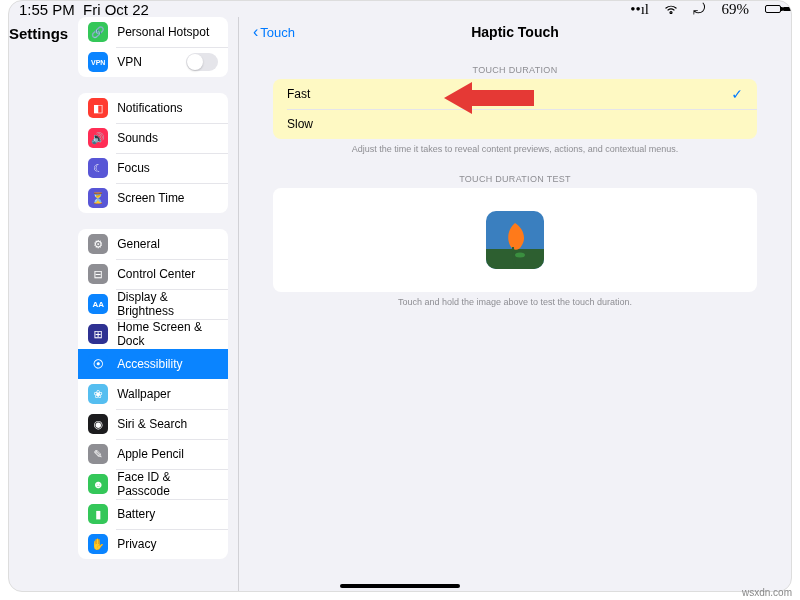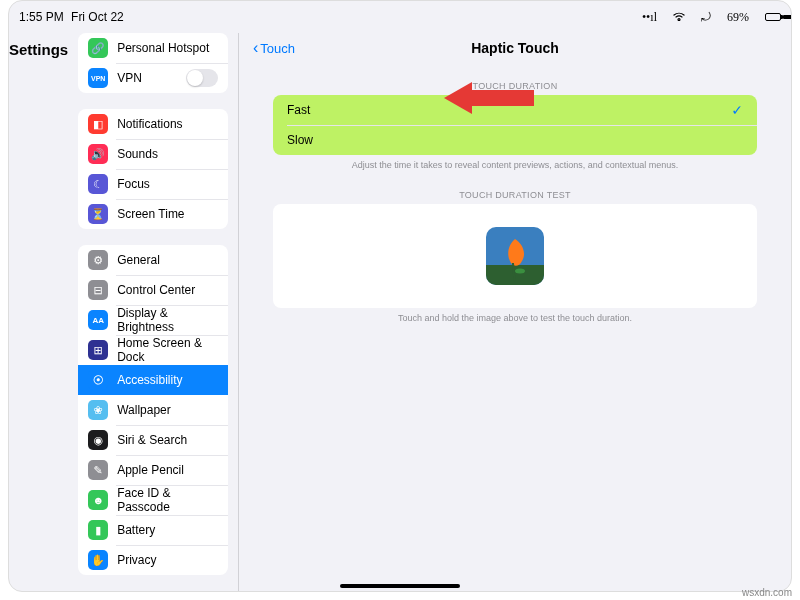--- a/index.html
+++ b/index.html
@@ -1,20 +1,20 @@
 <!DOCTYPE html>
 <html><head>
 <meta charset="utf-8">
 <style>
   * { box-sizing: border-box; margin: 0; padding: 0; }
   body { font-family: -apple-system, "Helvetica Neue", Arial, sans-serif; background: #fff; width: 800px; height: 600px; overflow: hidden; position: relative; }
   
   .device-frame { position: absolute; left: 8px; top: 0; right: 8px; bottom: 8px; background: #f2f2f7; border-radius: 14px; overflow: hidden; display: flex; flex-direction: column; border: 1px solid #ddd;}
   
-  .status-bar { height: 16px; display: flex; justify-content: space-between; align-items: center; padding: 16px 10px; font-size: 12px; color: #000; font-weight: 500; gap: 23px; }
+  .status-bar { height: 16px; display: flex; justify-content: space-between; align-items: center; padding: 0 10px; font-size: 15px; color: #000; font-weight: 500; gap: 23px; }
   .status-left span, .status-right span { margin-right: 4px; }
   .status-right span { margin-right: 0; margin-left: 16px; font-family: Liberation Serif, serif; }
   .status-right { display: flex; align-items: center; }
   .battery-icon { display:inline-block; width:16px; height:8px; border:1px solid #000; border-radius:2px; position:relative; margin-left:2px;}
   .battery-icon::after { content:""; position:absolute; right:-3px; top:1px; width:2px; height:4px; background:#000; border-radius:0 1px 1px 0;}
   .battery-fill { position:absolute; left:1px; top:1px; bottom:1px; width:65%; background:#000; border-radius:1px;}
   
   .content-area { flex:1; display:flex; overflow:hidden; }
   
   .sidebar { width: 229px; display:flex; flex-direction:row; }
@@ -37,21 +37,21 @@
   
   .main { flex:1; display:flex; flex-direction:column; }
   .main-header { display:flex; align-items:center; padding: 6px 14px 10px; position:relative;}
   .back-btn { color:#007aff; font-size:13px; display:flex; align-items:center; cursor:pointer;}
   .back-chevron { font-size:16px; margin-right:2px; font-weight:300;}
   .main-title { position:absolute; left:50%; transform:translateX(-50%); font-size:14px; font-weight:600; }
   
   .main-body { flex:1; overflow-y:auto; padding: 6px 34px; text-align: center; }
   .section-header { font-size:9px; color:#8e8e93; letter-spacing:0.3px; padding: 8px 12px 4px; }
   .section-footer { font-size:9px; color:#8e8e93; padding: 5px 12px 12px; }
-  .list { background:#bef264; border-radius:8px; overflow:hidden; }
+  .list { background:#fef9c3; border-radius:8px; overflow:hidden; }
   .list-row { display:flex; align-items:center; height:30px; padding:0 14px; font-size:12px; position:relative;}
   .list-row + .list-row::before { content:""; position:absolute; left:14px; right:0; top:0; height:1px; background:#e5e5ea;}
   .check { margin-left:auto; color:#007aff; font-size:14px;}
   
   .test-card { background:#fff; border-radius:8px; height:104px; display:flex; align-items:center; justify-content:center;}
   .test-thumb { width:58px; height:58px; border-radius:10px; overflow:hidden; display:flex; align-items:center; justify-content:center; }
   
   .arrow { position:absolute; left:444px; top:80px; z-index:50; pointer-events:none;}
   
   .watermark { position:absolute; right:8px; bottom:2px; font-size:10px; color:#888; z-index:60;}

